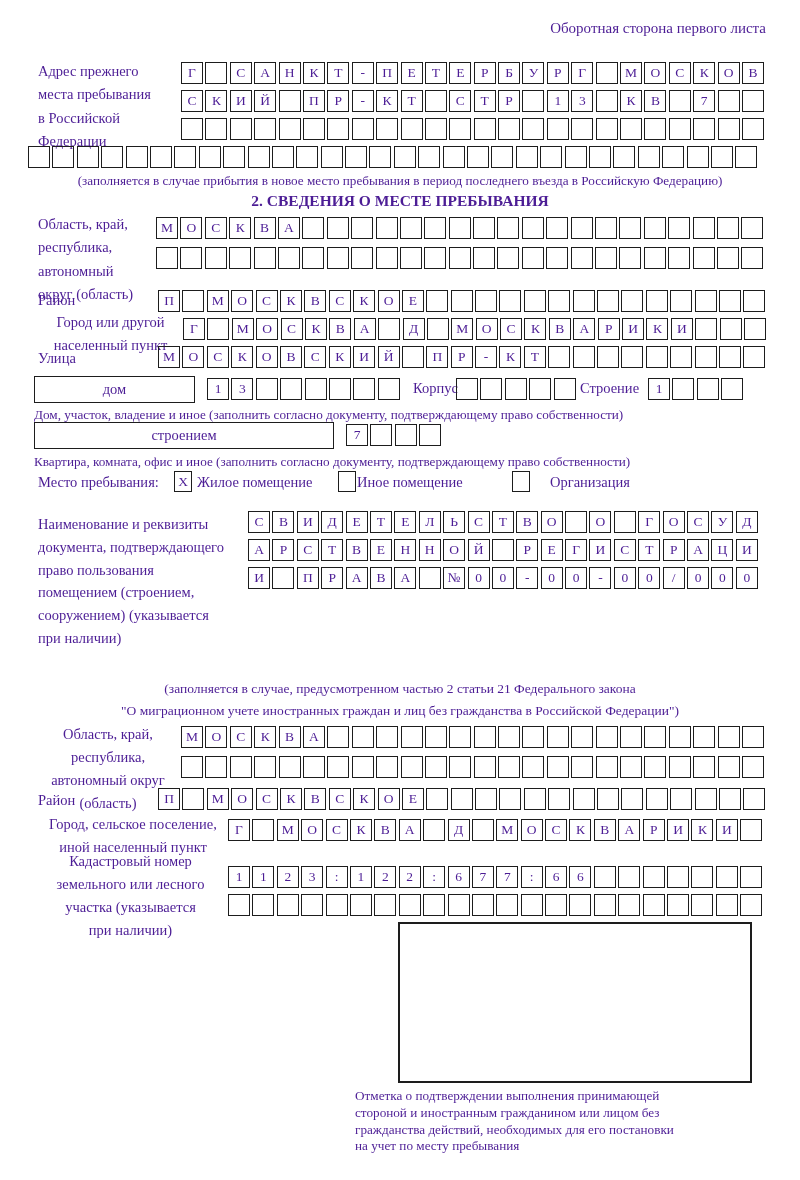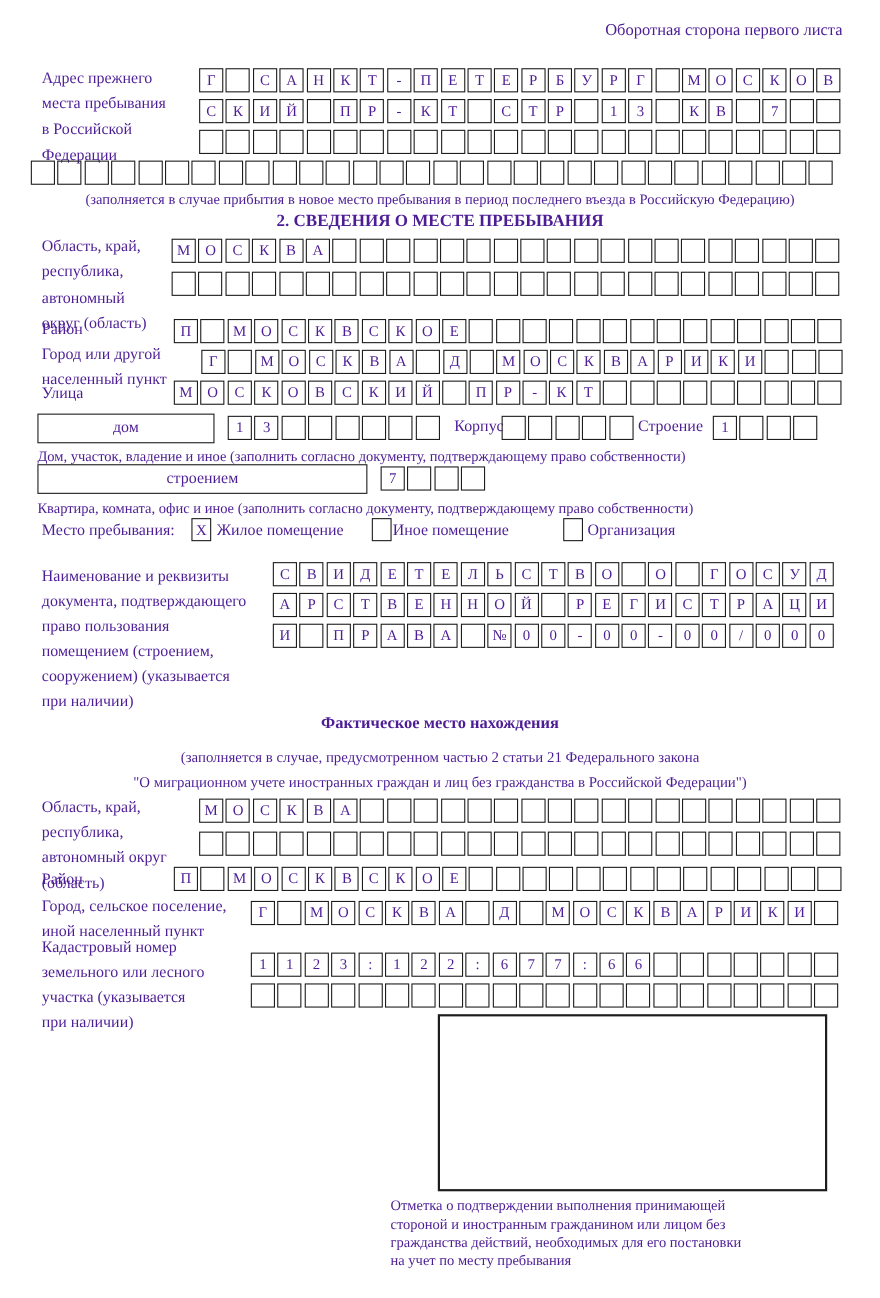--- a/index.html
+++ b/index.html
@@ -1,20 +1,20 @@
 <!DOCTYPE html>
 <html><head>
 <meta charset="utf-8">
 <style>
   html,body{margin:0;padding:0;background:#fff;}
   #page{position:relative;width:800px;height:1180px;background:#ffffff;
         font-family:"Liberation Serif", "DejaVu Serif", serif;color:#4c1d95;overflow:hidden;}
   .abs{position:absolute;}
   .lbl{font-size:14.5px;line-height:23.4px;white-space:pre-line;}
-  .lbl-sm{font-size:14.5px;line-height:23px;white-space:pre-line;}
+  .lbl-sm{font-size:14.5px;line-height:23px;white-space:pre-line;text-align:center;}
   .grid-row{display:flex;gap:2.4px;}
   .cell{flex:0 0 22px;height:22px;border:1.5px solid #1d1d1d;box-sizing:border-box;
         display:flex;align-items:center;justify-content:center;font-size:13.5px;line-height:1;}
   .wbox{border:1.5px solid #1d1d1d;box-sizing:border-box;display:flex;align-items:center;
         justify-content:center;font-size:14.5px;height:27px;}
   .center{left:0;width:800px;text-align:center;}
   .note{font-size:13.2px;line-height:17px;white-space:pre-line;}
   .note-lg{font-size:13.5px;line-height:22px;white-space:pre-line;}
   .title{font-weight:bold;font-size:15.5px;}
   .cbox{width:18px;height:21px;border:1.6px solid #1d1d1d;box-sizing:border-box;
@@ -329,21 +329,21 @@
       <span class="cell"></span>
     </div>
   <div class="abs note" style="top:453px;left:34px;">Квартира, комната, офис и иное (заполнить согласно документу, подтверждающему право собственности)</div>
 
   <div class="abs opt-label" style="top:474px;left:38px;">Место пребывания:</div>
   <div class="abs cbox" style="top:471px;left:174px;">X</div>
   <div class="abs opt-label" style="top:474px;left:197px;">Жилое помещение</div>
   <div class="abs cbox" style="top:471px;left:338px;"></div>
   <div class="abs opt-label" style="top:474px;left:357px;">Иное помещение</div>
   <div class="abs cbox" style="top:471px;left:512px;"></div>
-  <div class="abs opt-label" style="top:474px;left:534px;">Организация</div>
+  <div class="abs opt-label" style="top:474px;left:550px;">Организация</div>
 
   <div class="abs" style="top:513px;left:38px;width:200px;font-size:14.5px;line-height:22.8px;white-space:pre-line;">Наименование и реквизиты
 документа, подтверждающего
 право пользования
 помещением (строением,
 сооружением) (указывается
 при наличии)</div>
   <div class="abs grid-row" style="top:511px;left:248px;">
       <span class="cell">С</span>
       <span class="cell">В</span>
@@ -407,21 +407,20 @@
       <span class="cell">0</span>
       <span class="cell">-</span>
       <span class="cell">0</span>
       <span class="cell">0</span>
       <span class="cell">/</span>
       <span class="cell">0</span>
       <span class="cell">0</span>
       <span class="cell">0</span>
     </div>
 
-  <div class="abs center title" style="top:650px;font-size:15px;">Фактическое место нахождения</div>
   <div class="abs center note-lg" style="top:678px;">(заполняется в случае, предусмотренном частью 2 статьи 21 Федерального закона
 "О миграционном учете иностранных граждан и лиц без гражданства в Российской Федерации")</div>
 
   <div class="abs lbl-sm" style="top:723px;left:38px;width:140px;">Область, край,
 республика,
 автономный округ
 (область)</div>
   <div class="abs grid-row" style="top:726px;left:181px;">
       <span class="cell">М</span>
       <span class="cell">О</span>

